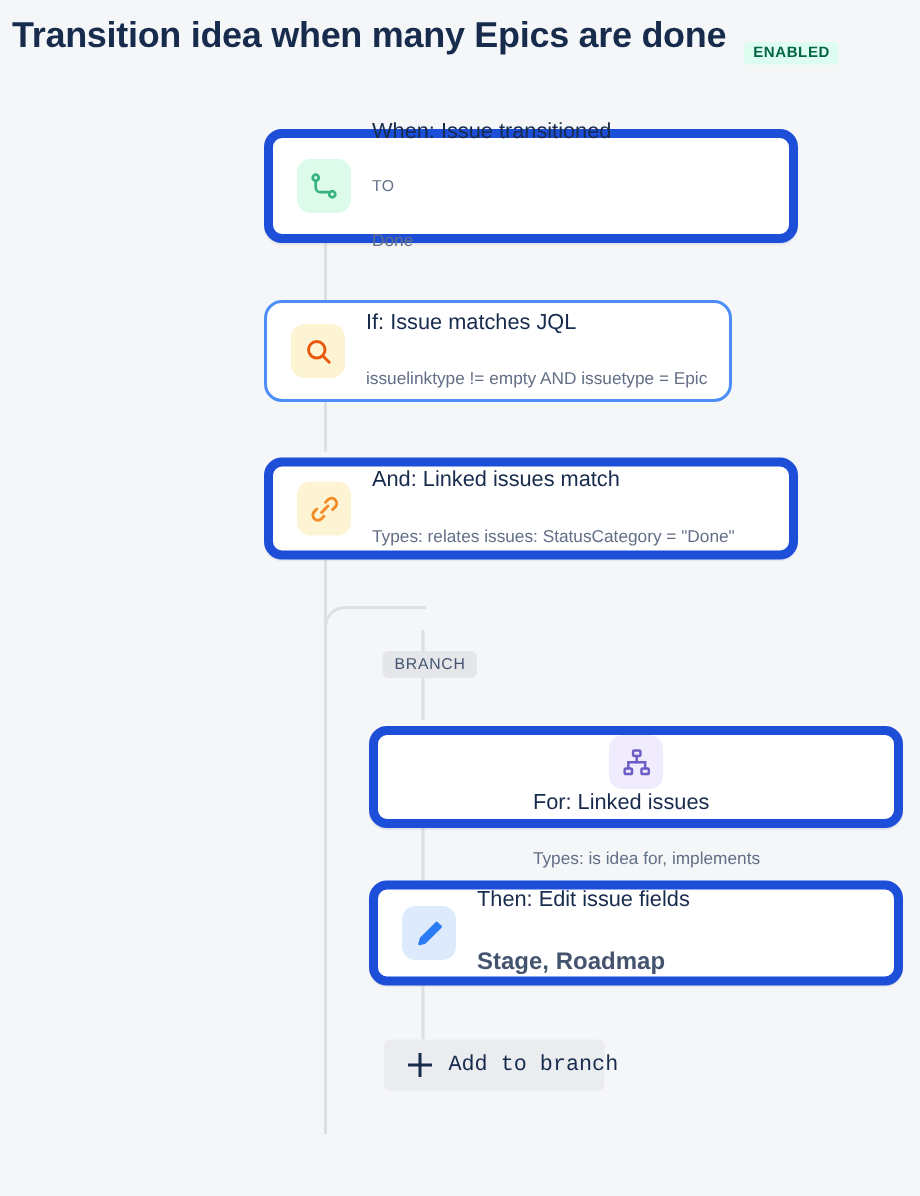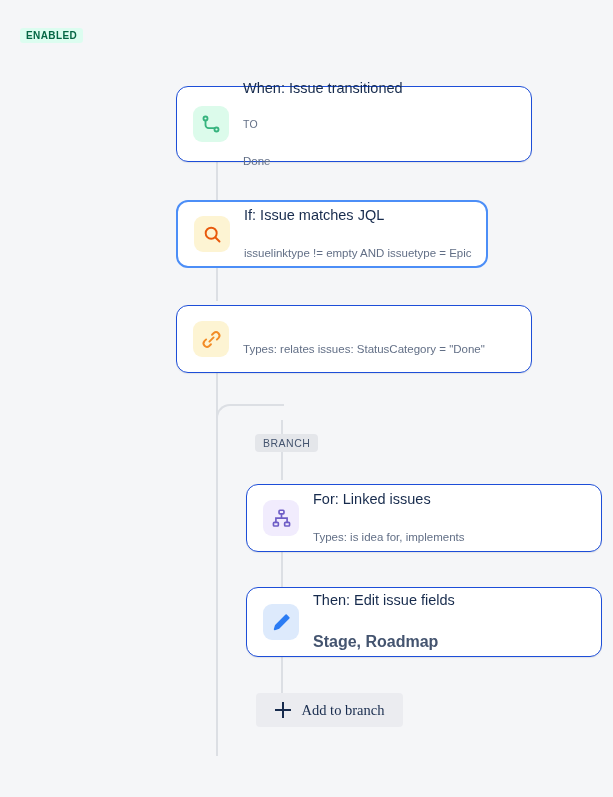--- a/index.html
+++ b/index.html
@@ -78,21 +78,21 @@
     letter-spacing: 0.5px;
     padding: 4px 8px 3px 8px;
     border-radius: 4px;
     line-height: 1;
   }
 
   
   .card {
     position: absolute;
     background: #ffffff;
-    border: 1px solid #1d4ed8;
+    border: 6px solid #1d4ed8;
     border-radius: 12px;
     box-sizing: border-box;
     display: flex;
     align-items: center;
     padding: 0 16px;
     box-shadow: 0 1px 1px rgba(9,30,66,0.08);
   }
   .card.selected {
     border: 2px solid #4c8ef7;
     box-shadow: none;
@@ -141,22 +141,21 @@
   .add-btn {
     position: absolute;
     background: #ebecf0;
     border: none;
     border-radius: 4px;
     display: flex;
     align-items: center;
     box-sizing: border-box;
     padding: 0 16px;
     cursor: pointer;
-    font-family: Liberation Serif, serif;
-    justify-content: center;
+    font-family: Liberation Mono, monospace;
   }
   .add-btn .plus {
     display: inline-block;
     position: relative;
     width: 16px;
     height: 16px;
     flex: 0 0 16px;
   }
   .add-btn .plus::before,
   .add-btn .plus::after {
@@ -174,20 +173,21 @@
     margin-left: 11px;
     font-size: 14.5px;
     color: #172b4d;
     white-space: nowrap;
   }
 </style>
 </head>
 <body>
 
 <div id="header">
+  <div id="rule-title">Transition idea when many Epics are done</div>
   <div id="status-badge">ENABLED</div>
 </div>
 
 <div id="canvas">
 
   <div class="vline" style="left:216px; top:114px; height:38px;"></div>
 
   <div class="vline" style="left:216px; top:220px; height:33px;"></div>
 
   <div class="vline" style="left:216px; top:325px; height:33px;"></div>
@@ -234,25 +234,26 @@
 
   <div class="card" style="left:176px; top:257px; width:356px; height:68px;">
     <div class="card-icon yellow">
       <svg width="21" height="21" viewBox="0 0 24 24" fill="none" stroke="#f28b25" stroke-width="2.2" stroke-linecap="round">
         <path d="M9.6 14.4 L14.4 9.6"></path>
         <path d="M12.6 6.6 L14.6 4.6 a3.9 3.9 0 0 1 5.5 5.5 l-2 2"></path>
         <path d="M11.4 17.4 L9.4 19.4 a3.9 3.9 0 0 1 -5.5 -5.5 l2 -2"></path>
       </svg>
     </div>
     <div class="card-text">
+      <div class="card-title">And: Linked issues match</div>
       <div class="card-sub">Types: relates issues: StatusCategory = "Done"</div>
     </div>
   </div>
 
-  <div class="card" style="left:246px; top:436px; width:356px; height:68px;">
+  <div class="card" style="left:246px; top:436px; width:356px; height:68px;flex-direction:column;">
     <div class="card-icon purple">
       <svg width="21" height="21" viewBox="0 0 24 24" fill="none" stroke="#6e5dc6" stroke-width="1.9" stroke-linecap="round">
         <rect x="9.2" y="2.6" width="5.6" height="4.2" rx="1"></rect>
         <rect x="2.8" y="16.4" width="5.6" height="4.2" rx="1"></rect>
         <rect x="15.6" y="16.4" width="5.6" height="4.2" rx="1"></rect>
         <path d="M12 6.8 V11.6"></path>
         <path d="M5.6 16.4 V11.6 H18.4 V16.4"></path>
       </svg>
     </div>
     <div class="card-text">

